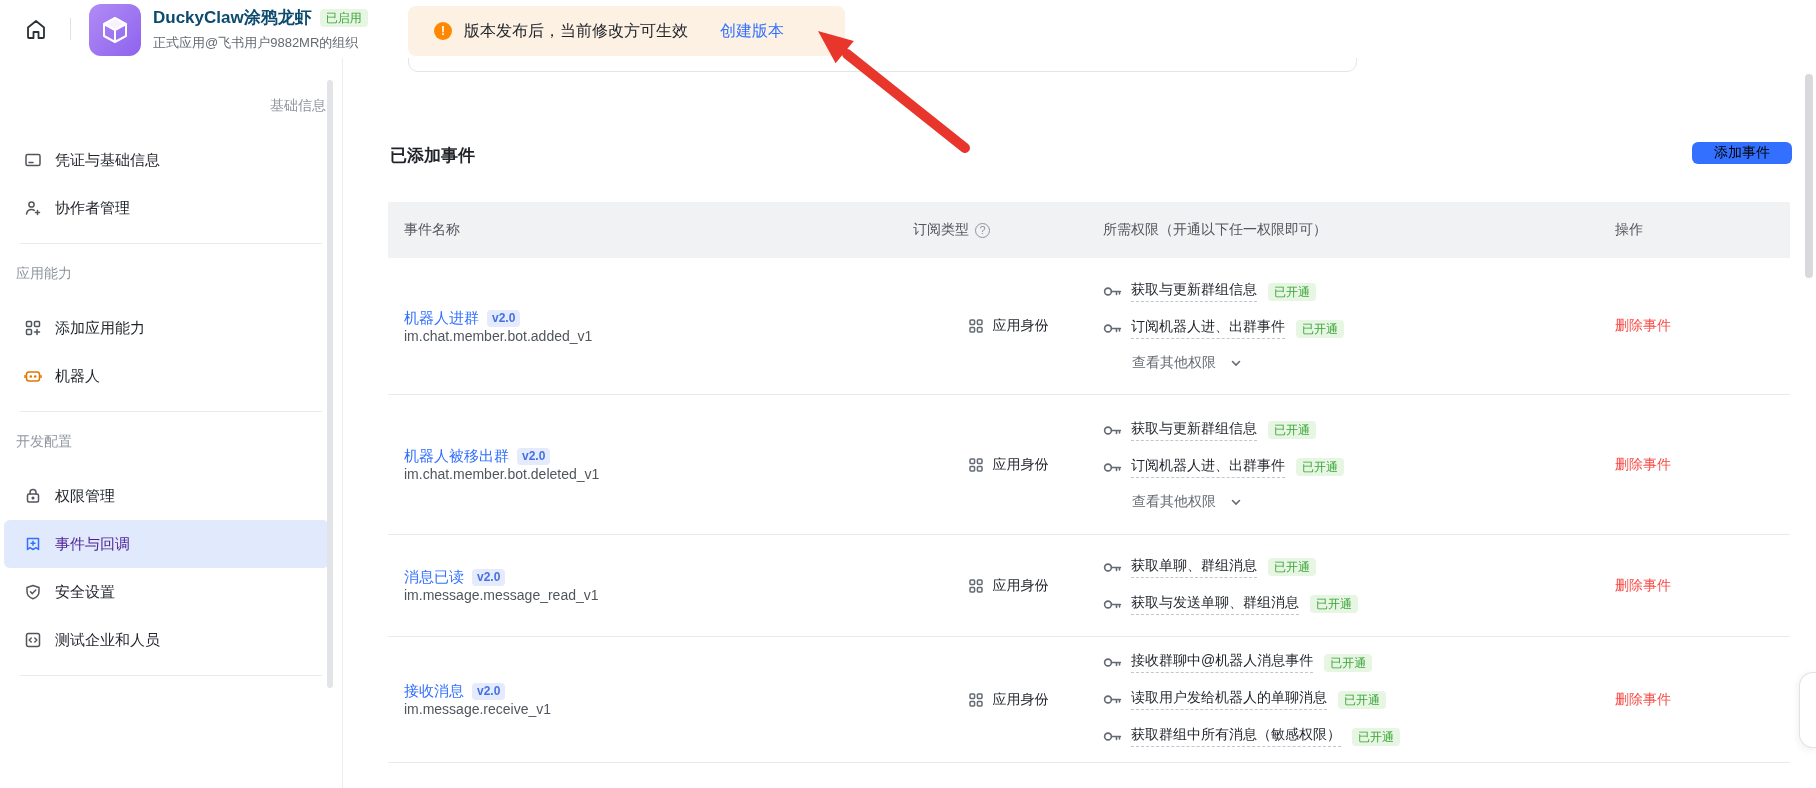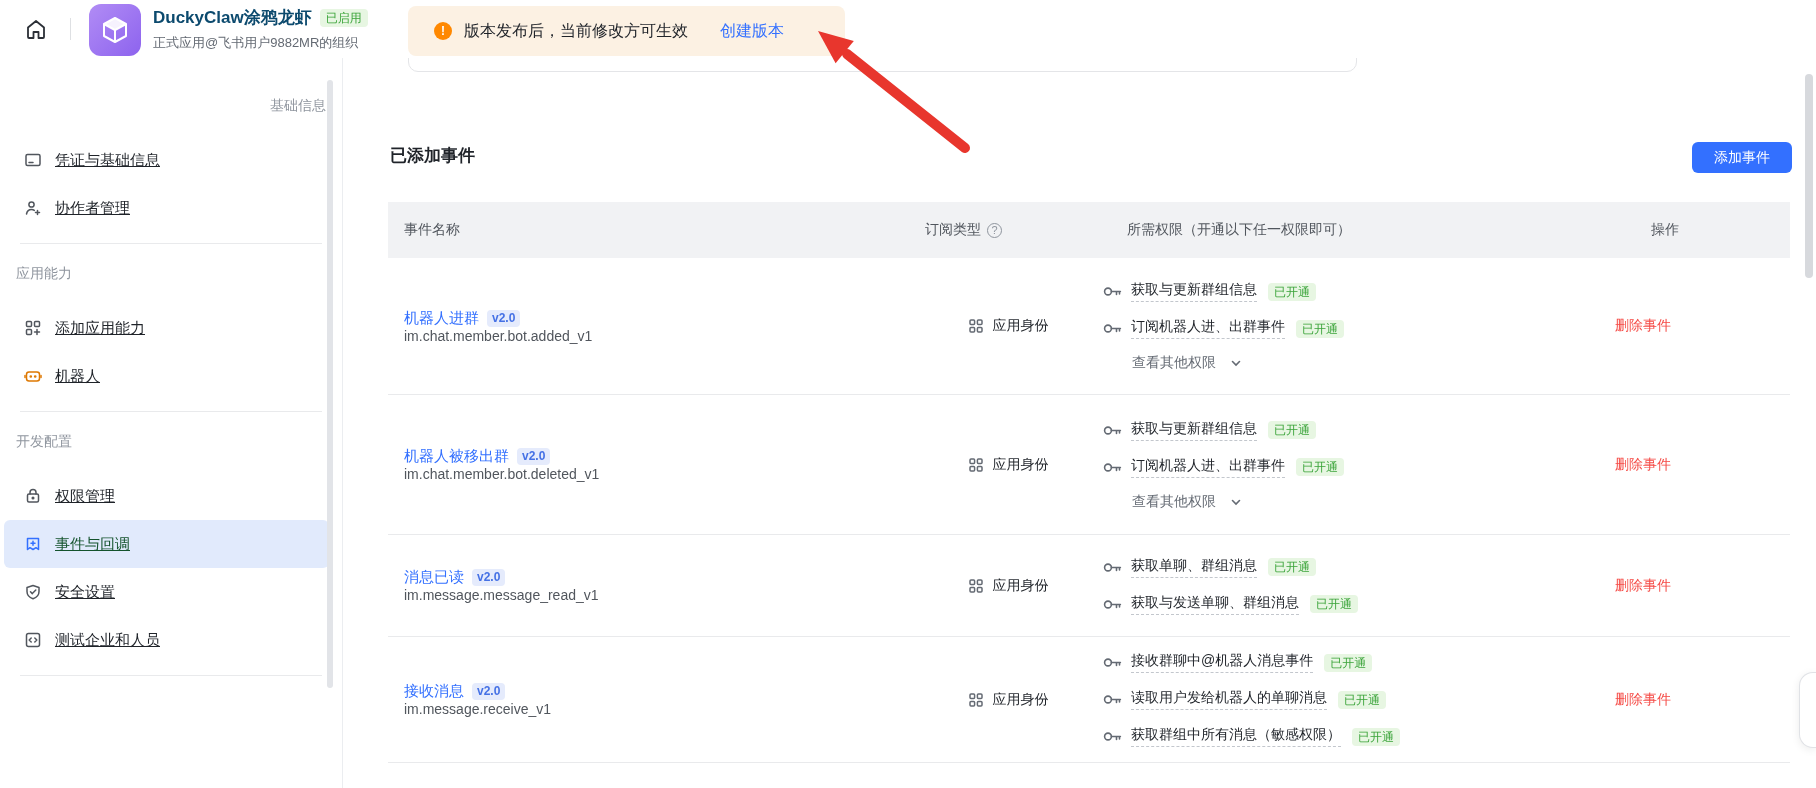--- a/index.html
+++ b/index.html
@@ -60,38 +60,38 @@
   }
   .side-scroll-thumb {
     position:absolute; right:9px; top:22px; width:6px; height:608px;
     background:#e2e4e8; border-radius:3px; cursor:pointer;
   }
   .sec-label { font-size:14px; color:#8f959e; height:22px; line-height:22px; margin:18px 16px 20px 16px; }
   .sec-label.first { margin-top:0;text-align:right; }
   .side-item {
     height:48px; display:flex; align-items:center; gap:13px;
     padding-left:20px; margin:0 13px 0 4px; border-radius:6px; cursor:pointer;
-    font-size:15px; color:#1f2329;text-decoration:underline;
+    font-size:15px; color:#1f2329;
   }
   .side-item .sicon { width:18px; height:18px; display:flex; align-items:center; justify-content:center; color:#51565d; flex:0 0 auto; }
-  .side-item.active { background:#e1eafc; color:#14532d; }
+  .side-item.active { background:#e1eafc; color:#4c1d95; }
   .side-item.active .sicon { color:#3370ff; }
   .side-item .sicon.robot { color:#de7802; }
   .side-divider { border-top:1px solid #e9eaec; margin:11px 20px; }
 
   
   .main { position:absolute; left:344px; top:58px; right:0; bottom:0; background:#fff; }
   .page-sec-title { position:absolute; left:46px; top:86px; font-size:17px; font-weight:bold; color:#1f2329; }
   .add-btn {
-    position:absolute; right:24px; top:84px; width:100px; height:31px;
-    background:#3370ff; color:#ffffff; font-size:14px; border:none; border-radius:6px; cursor:pointer;
+    position:absolute; right:24px; top:84px; width:100px; height:22px;
+    background:#3370ff; color:#000000; font-size:14px; border:none; border-radius:6px; cursor:pointer;
     font-family:Liberation Mono, monospace;
   }
   .etable { position:absolute; left:44px; right:26px; top:144px; }
-  .thead { display:flex; align-items:center; height:56px; background:#f1f2f4; font-size:14px; color:#51565d;gap:12px; }
+  .thead { display:flex; align-items:center; height:56px; background:#f1f2f4; font-size:14px; color:#51565d; }
   .c1 { width:525px; padding-left:16px; }
   .c2 { width:190px; }
   .c3 { width:512px; }
   .c4 { flex:1; }
   .th-sub { display:flex; align-items:center; gap:6px; }
   .help-icon { width:15px; height:15px; border-radius:50%; border:1px solid #8f959e; color:#8f959e;
     font-size:11px; display:inline-flex; align-items:center; justify-content:center; cursor:pointer; }
   .trow { display:flex; align-items:stretch; border-bottom:1px solid #e9eaec; }
   .trow .cell { display:flex; flex-direction:column; justify-content:center; }
   .name-line { display:flex; align-items:center; gap:8px; }

